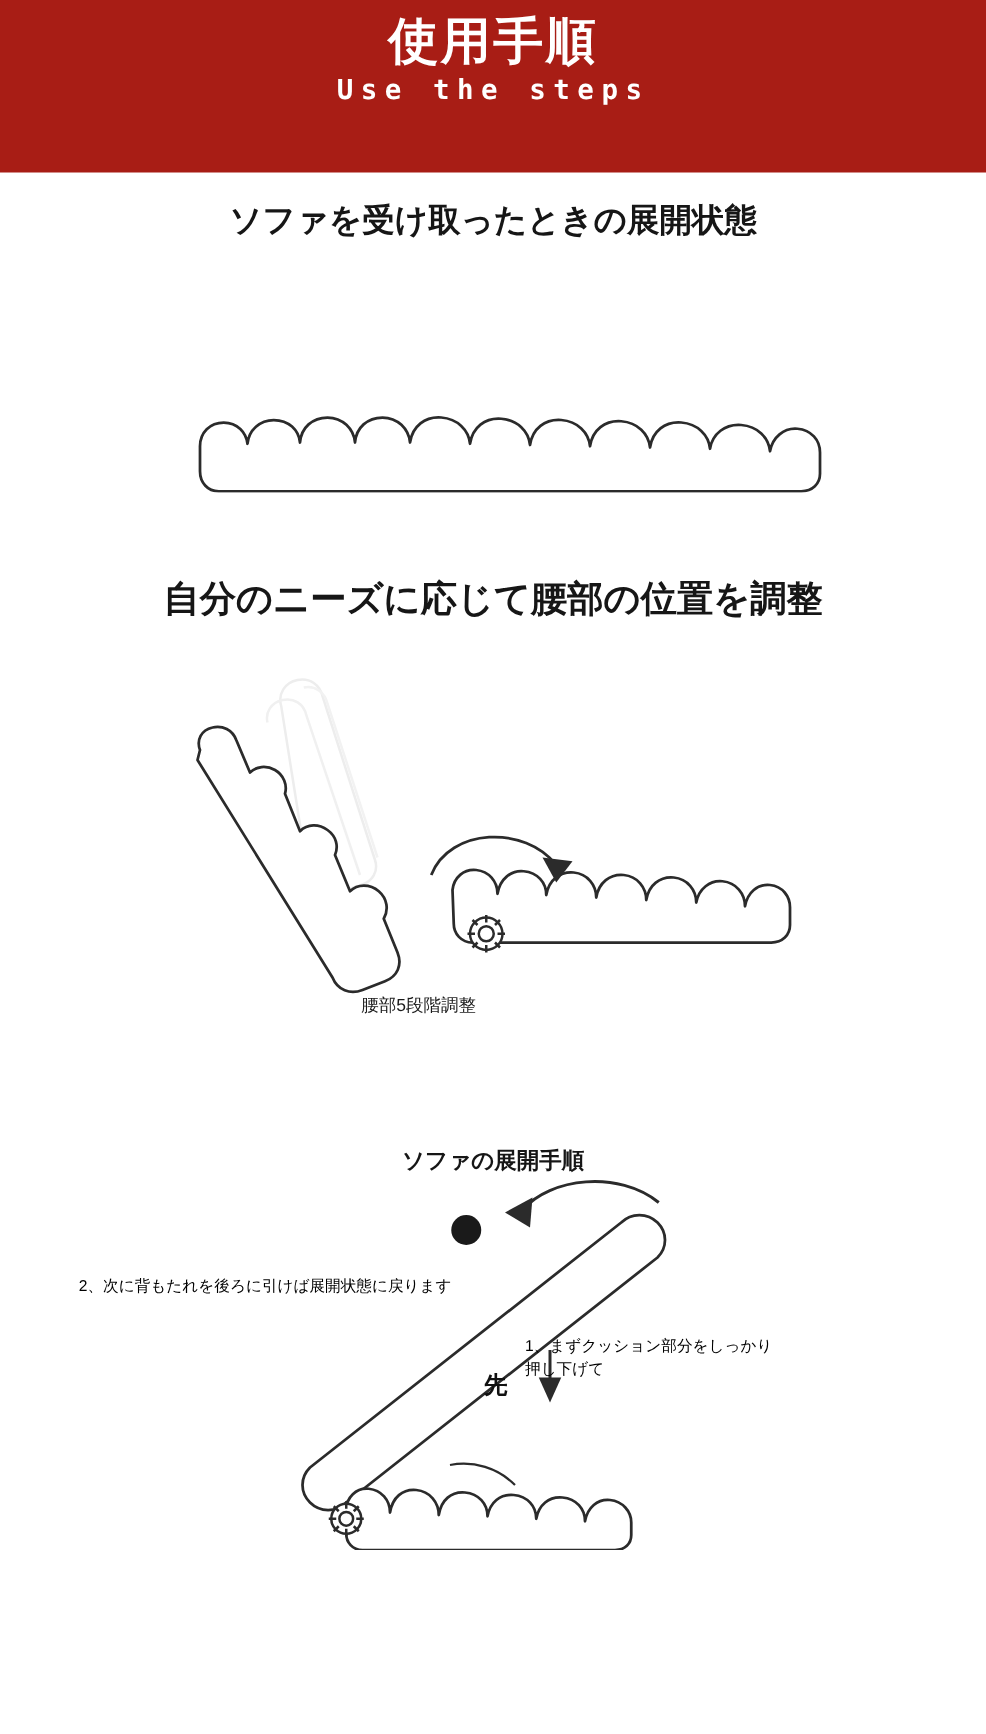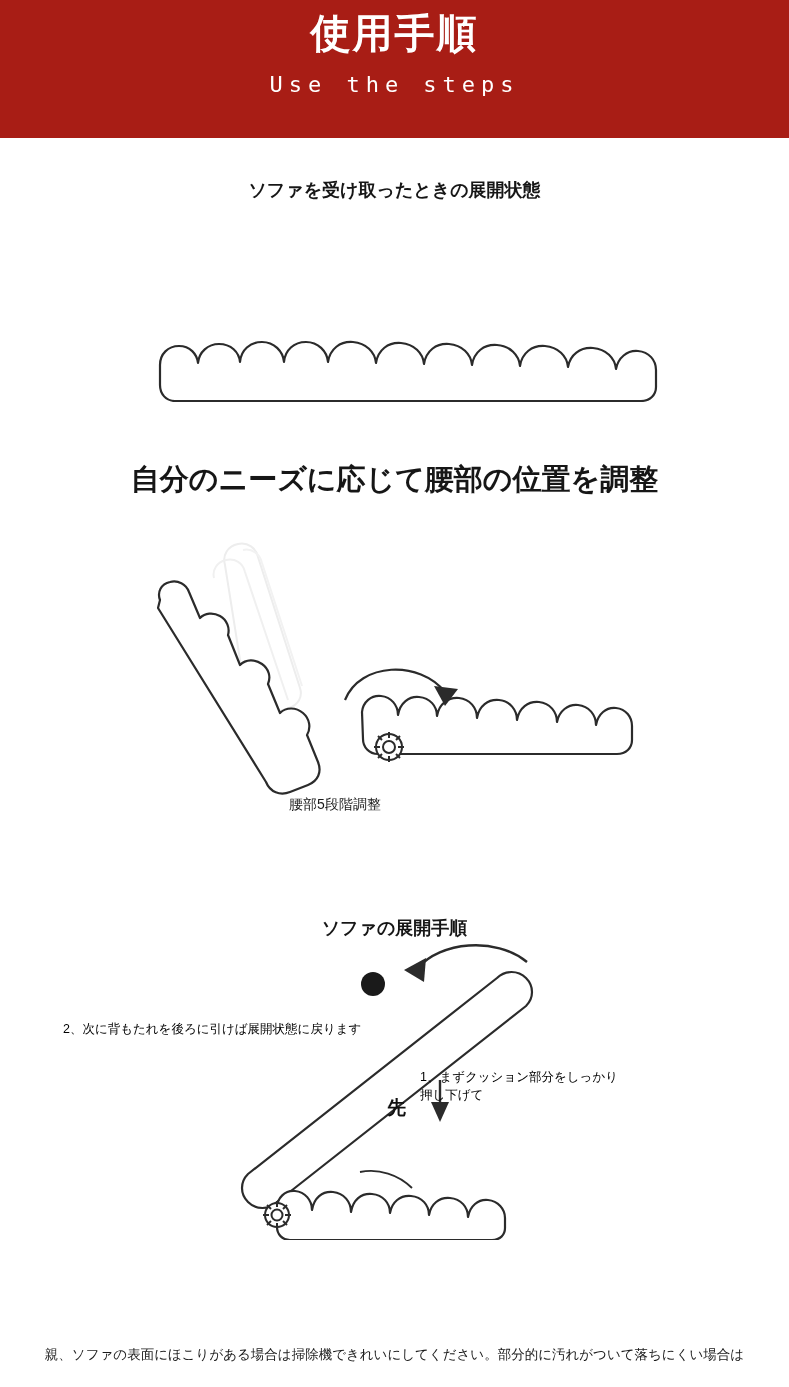--- a/index.html
+++ b/index.html
@@ -34,38 +34,39 @@
     letter-spacing: 2px;
     line-height: 1.15;
     text-align: center;
   }
   .header-subtitle {
     color: #ffffff;
     font-size: 22px;
     font-family: "DejaVu Sans Mono", monospace;
     letter-spacing: 6px;
     text-align: center;
-    margin-top: 16px;
+    margin-top: 4px;
+    font-weight: bold;
   }
 
   
   .section {
     position: relative;
     width: 789px;
   }
   .section-title {
     text-align: center;
     font-weight: bold;
     color: #161616;
   }
 
   #section-1 { height: 300px; }
   #section-1 .section-title {
-    font-size: 18px;
-    padding-top: 40px;
+    font-size: 26px;
+    padding-top: 21px;
   }
 
   #section-2 { height: 450px; }
   #section-2 .section-title {
     font-size: 29px;
     padding-top: 22px;
   }
 
   #section-3 { height: 420px; }
   #section-3 .section-title {
@@ -303,14 +304,13 @@
     <div class="note" style="left: 420px; top: 128px; white-space: nowrap;">
       <span>1、まずクッション部分をしっかり</span><br>
       <span>押し下げて</span>
     </div>
 
     <div class="mark-label" style="left: 387px; top: 155px;">先</div>
   </div>
 </div>
 
 <div class="footer">
-  <p>親、ソファの表面にほこりがある場合は掃除機できれいにしてください。部分的に汚れがついて落ちにくい場合は</p>
 </div>
 
 </body></html>

